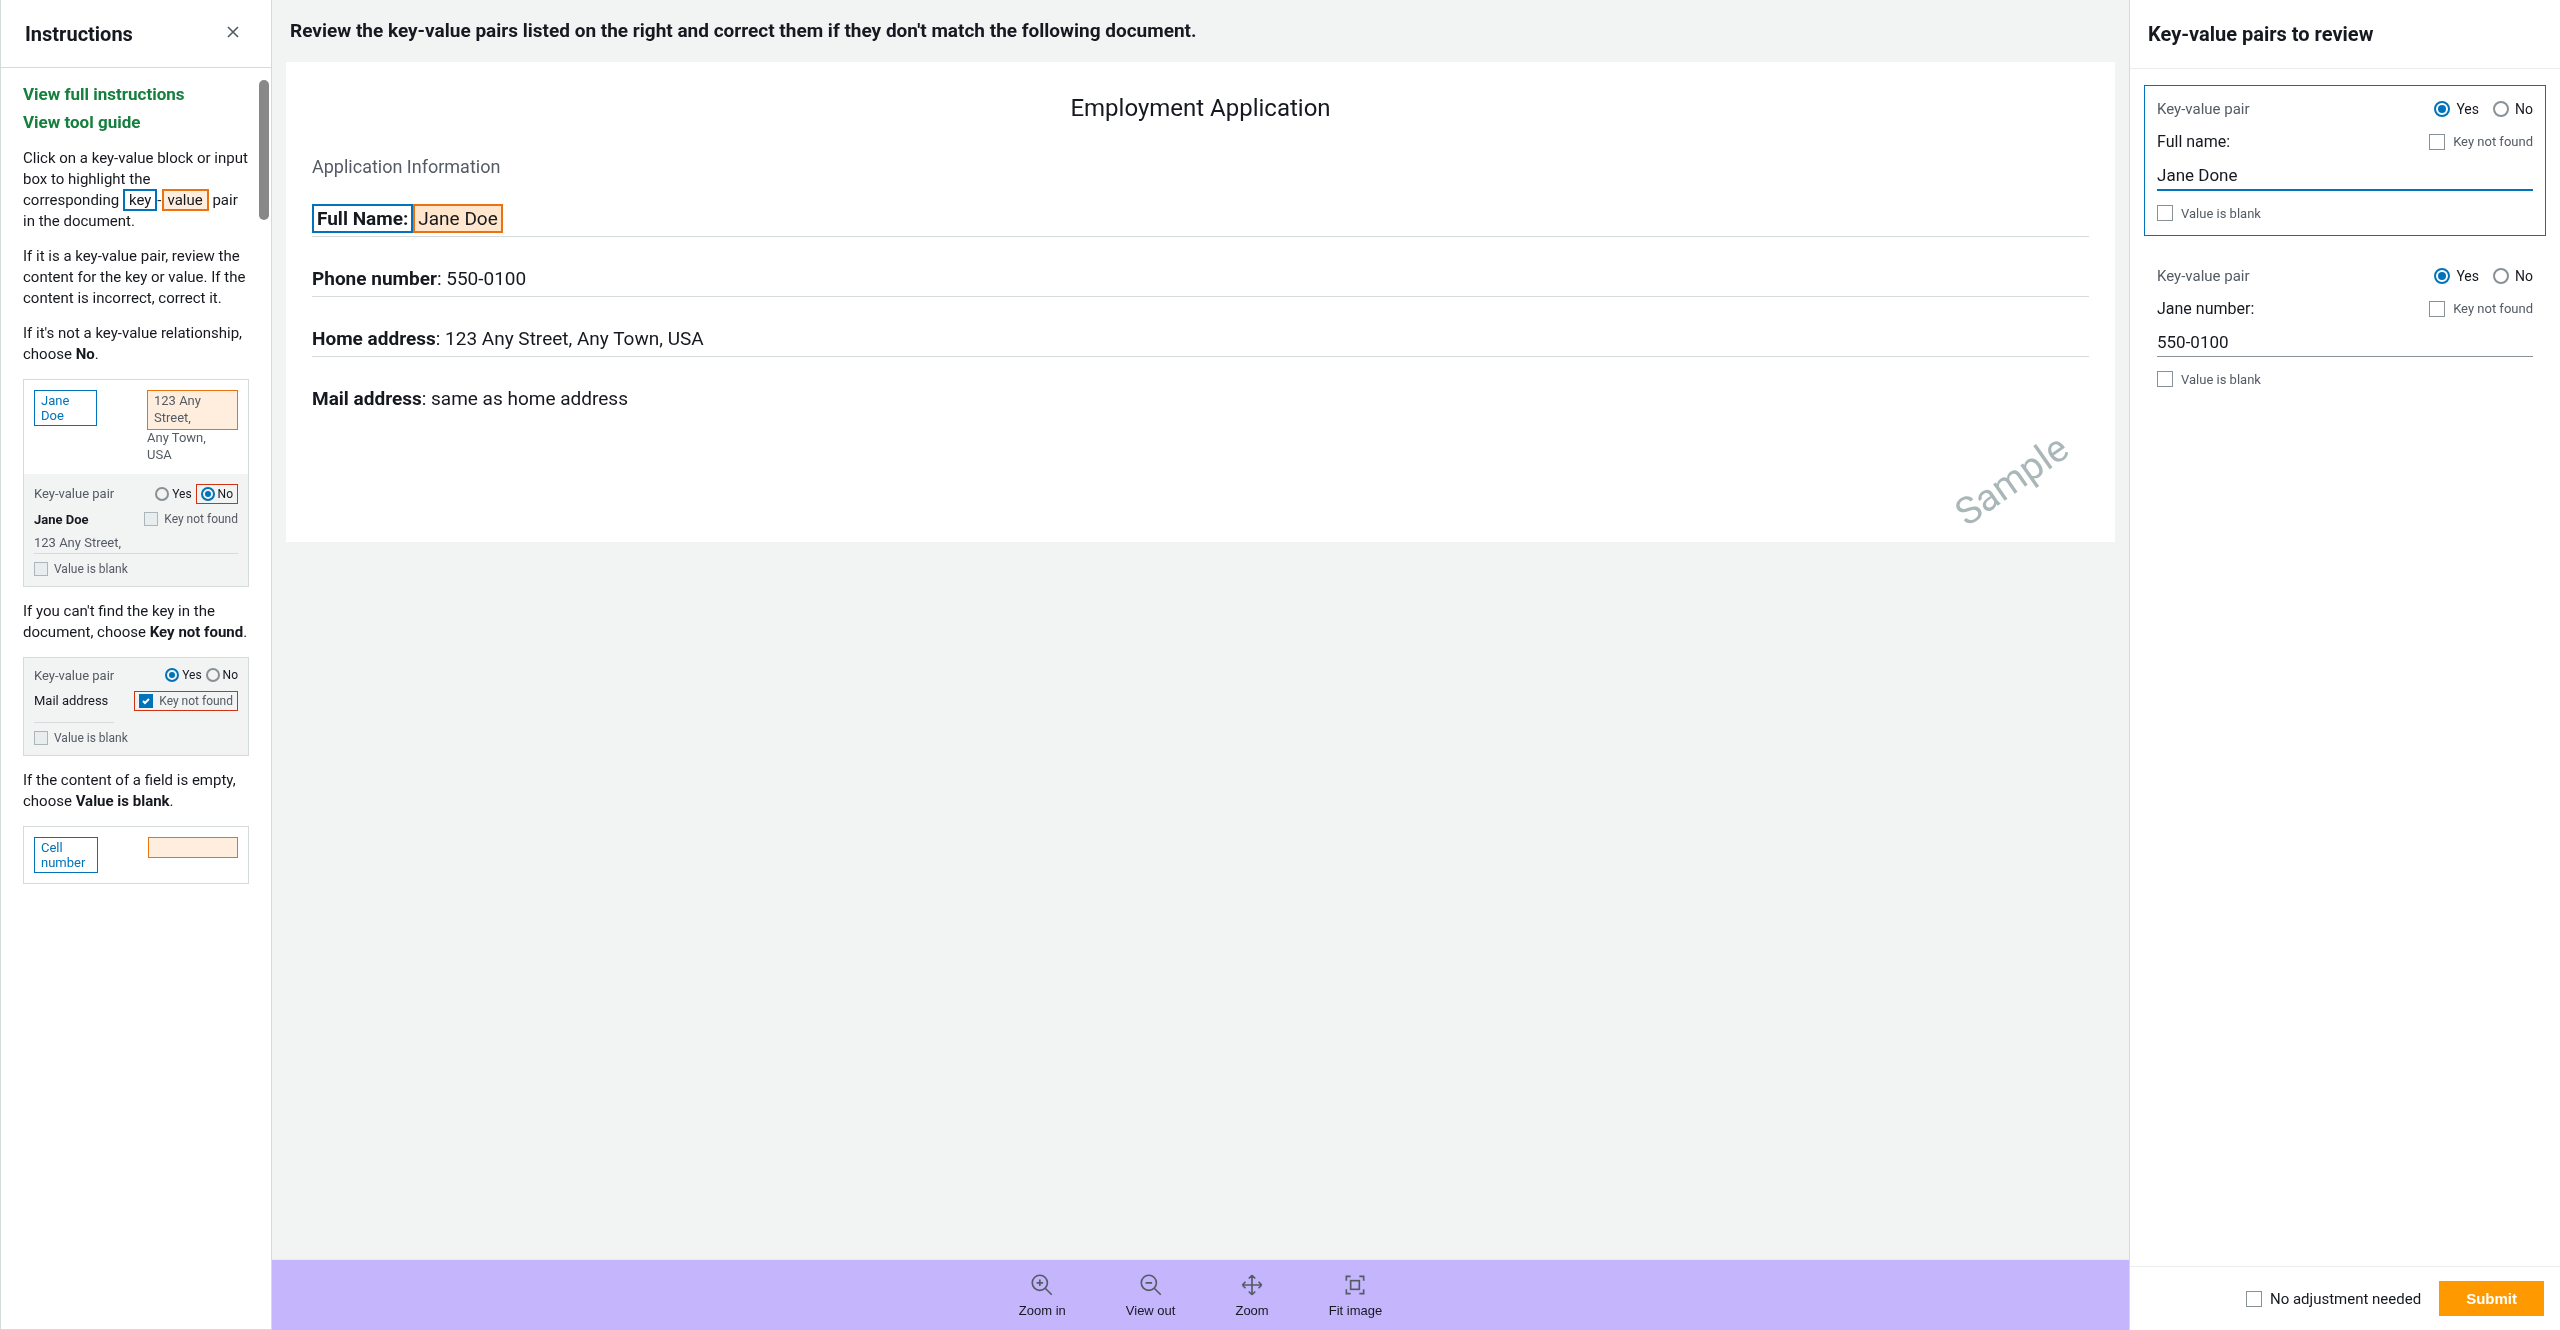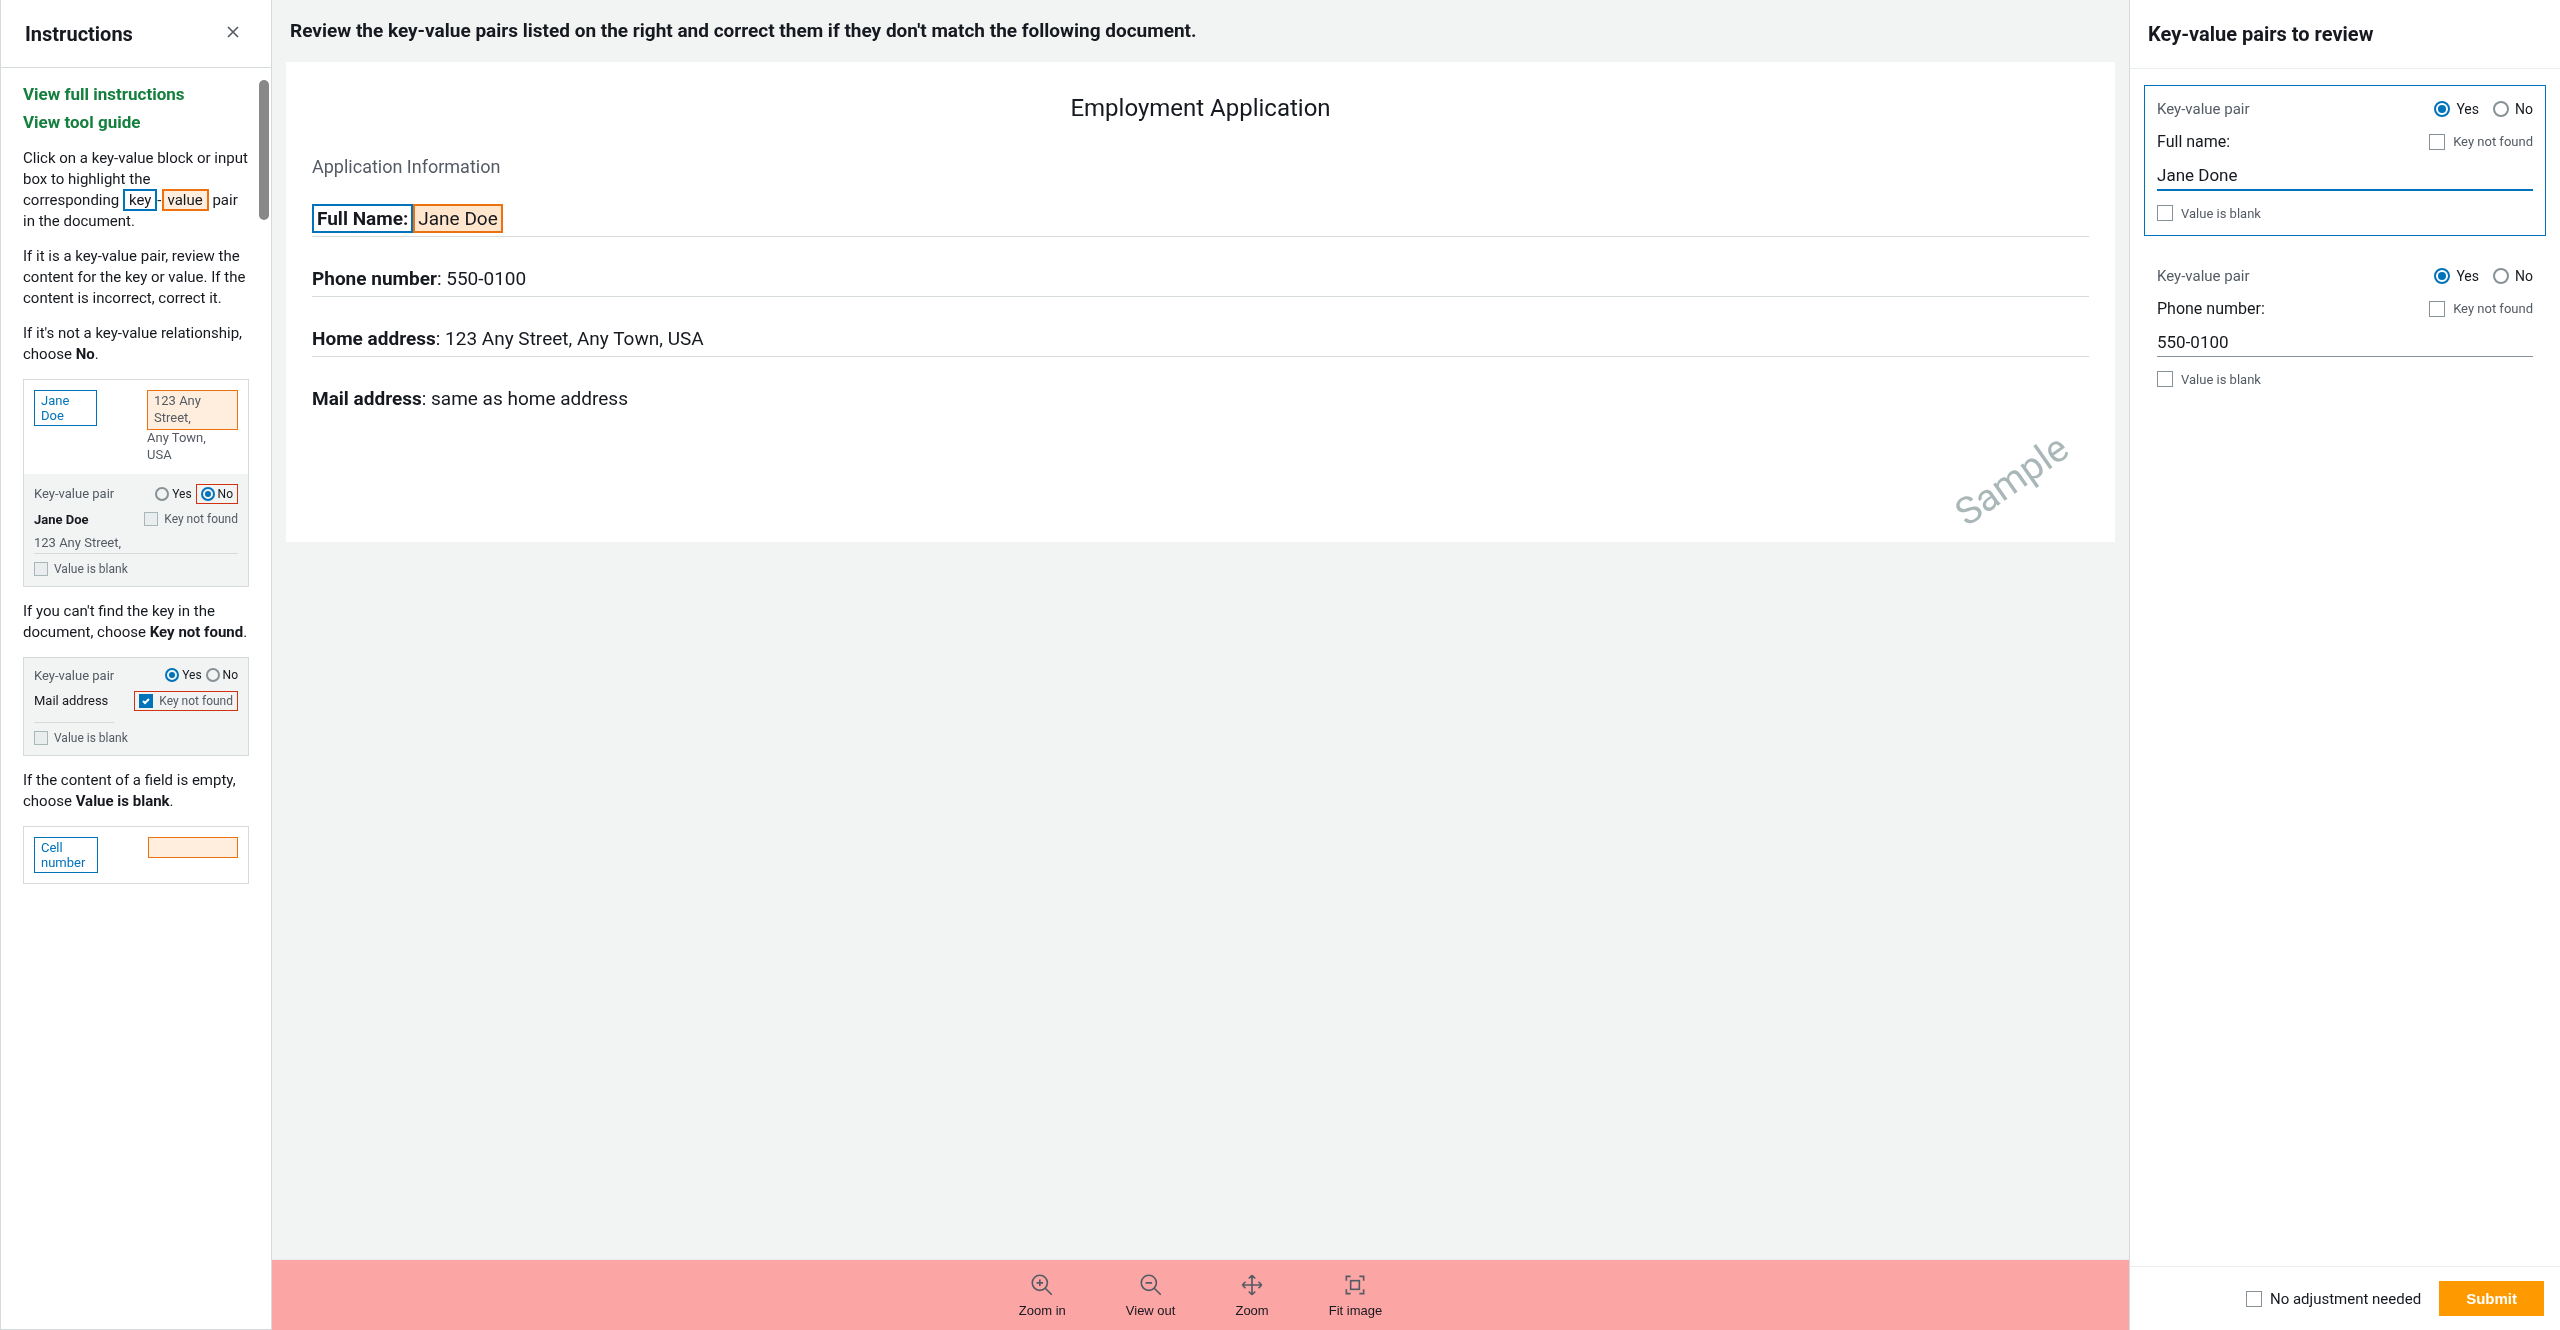--- a/index.html
+++ b/index.html
@@ -52,21 +52,21 @@
     .document { background: #fff; padding: 32px 26px; min-height: 480px; position: relative; }
     .doc-title { text-align: center; font-size: 24px; font-weight: 400; color: #16191f; margin-bottom: 34px; }
     .doc-subtitle { font-size: 18px; color: #545b64; margin-bottom: 24px; }
     .doc-field { border-bottom: 1px solid #d5dbdb; padding: 6px 0; margin-bottom: 24px; font-size: 19px; }
     .doc-field-key { font-weight: 700; }
     .doc-field-value { font-weight: 400; }
     .hl-key { border: 2px solid #0073bb; padding: 1px 3px; font-weight: 700; }
     .hl-value { border: 2px solid #ec7211; background: #ffe6cc; padding: 1px 3px; }
     .watermark { position: absolute; bottom: 40px; right: 40px; font-size: 38px; font-weight: 400; color: #aab7b8; transform: rotate(-35deg); pointer-events: none; }
     
-    .toolbar { display: flex; justify-content: center; gap: 60px; padding: 12px; background: #fca5a5; border-top: 1px solid #eaeded; }
+    .toolbar { display: flex; justify-content: center; gap: 60px; padding: 12px; background: #c4b5fd; border-top: 1px solid #eaeded; }
     .tool-btn { display: flex; flex-direction: column; align-items: center; gap: 2px; background: none; border: none; cursor: pointer; color: #16191f; font-size: 13px; }
     .tool-btn svg { width: 26px; height: 26px; }
     
     
     .right-panel { width: 430px; display: flex; flex-direction: column; }
     .right-header { padding: 22px 18px 22px 18px; border-bottom: 1px solid #eaeded; }
     .right-header h3 { font-size: 20px; font-weight: 700; }
     .kv-list { flex: 1; padding: 16px 14px; overflow-y: auto; }
     .kv-item { border: 1px solid transparent; padding: 14px 12px; margin-bottom: 16px; }
     .kv-item.active { border: 1.5px solid #0073bb; }
@@ -306,21 +306,21 @@
                 <span class="rdot sel"></span>
                 <span>Yes</span>
               </label>
             <label class="kv-radio">
                 <span class="rdot"></span>
                 <span>No</span>
               </label>
           </div>
         </div>
         <div class="kv-row">
-          <span class="kv-key">Phone number:</span>
+          <span class="kv-key">Jane number:</span>
           <label class="kv-chkrow">
               <span class="kv-chk"></span>
               <span>Key not found</span>
             </label>
         </div>
         <div class="kv-row">
           <div class="kv-value">550-0100</div>
         </div>
         <div class="kv-row">
           <label class="kv-chkrow">

